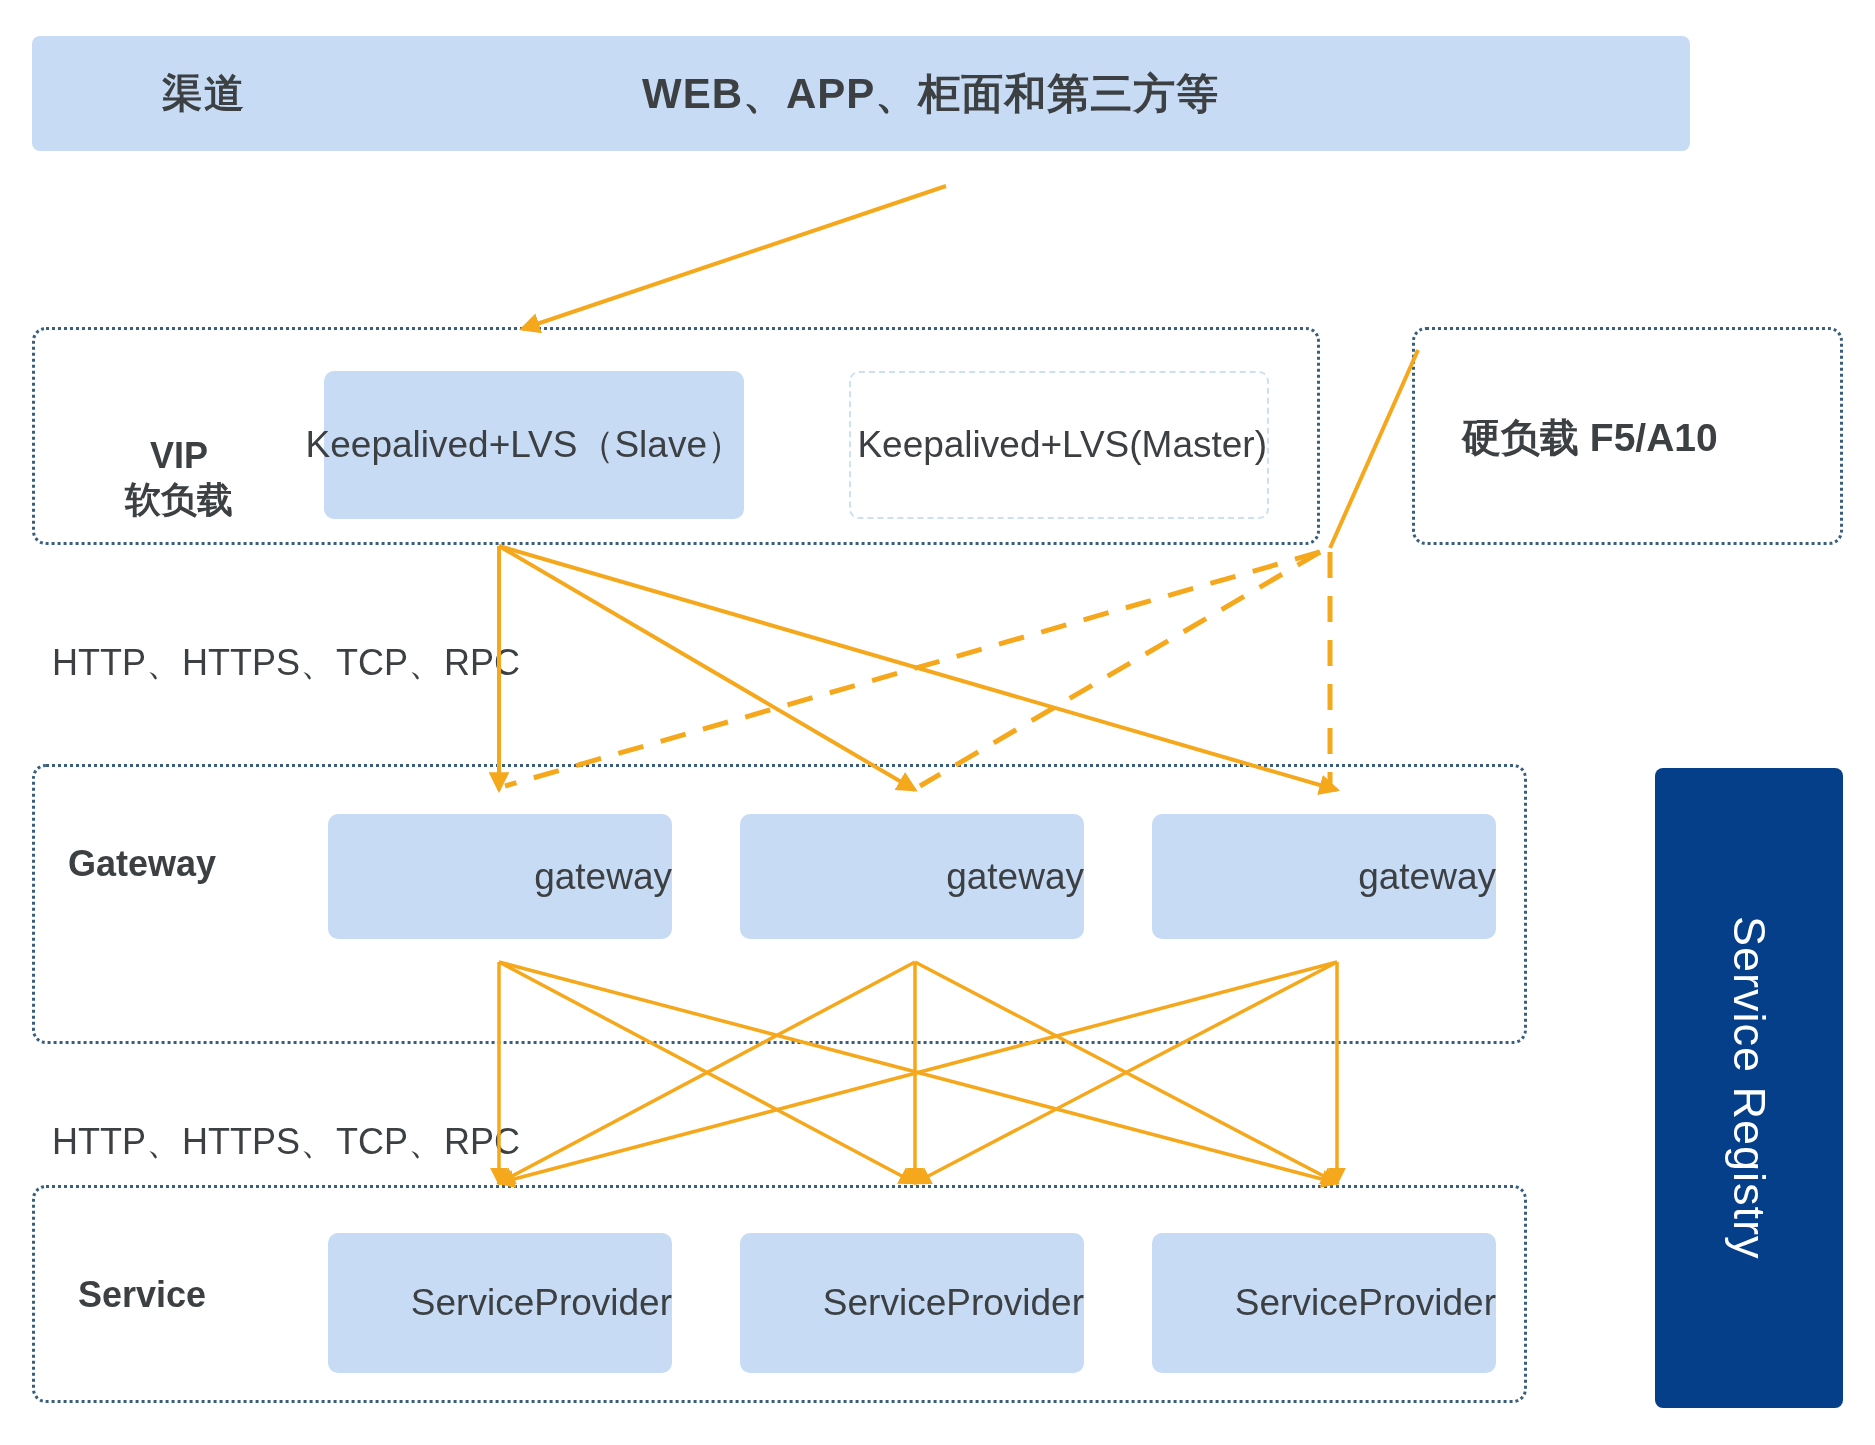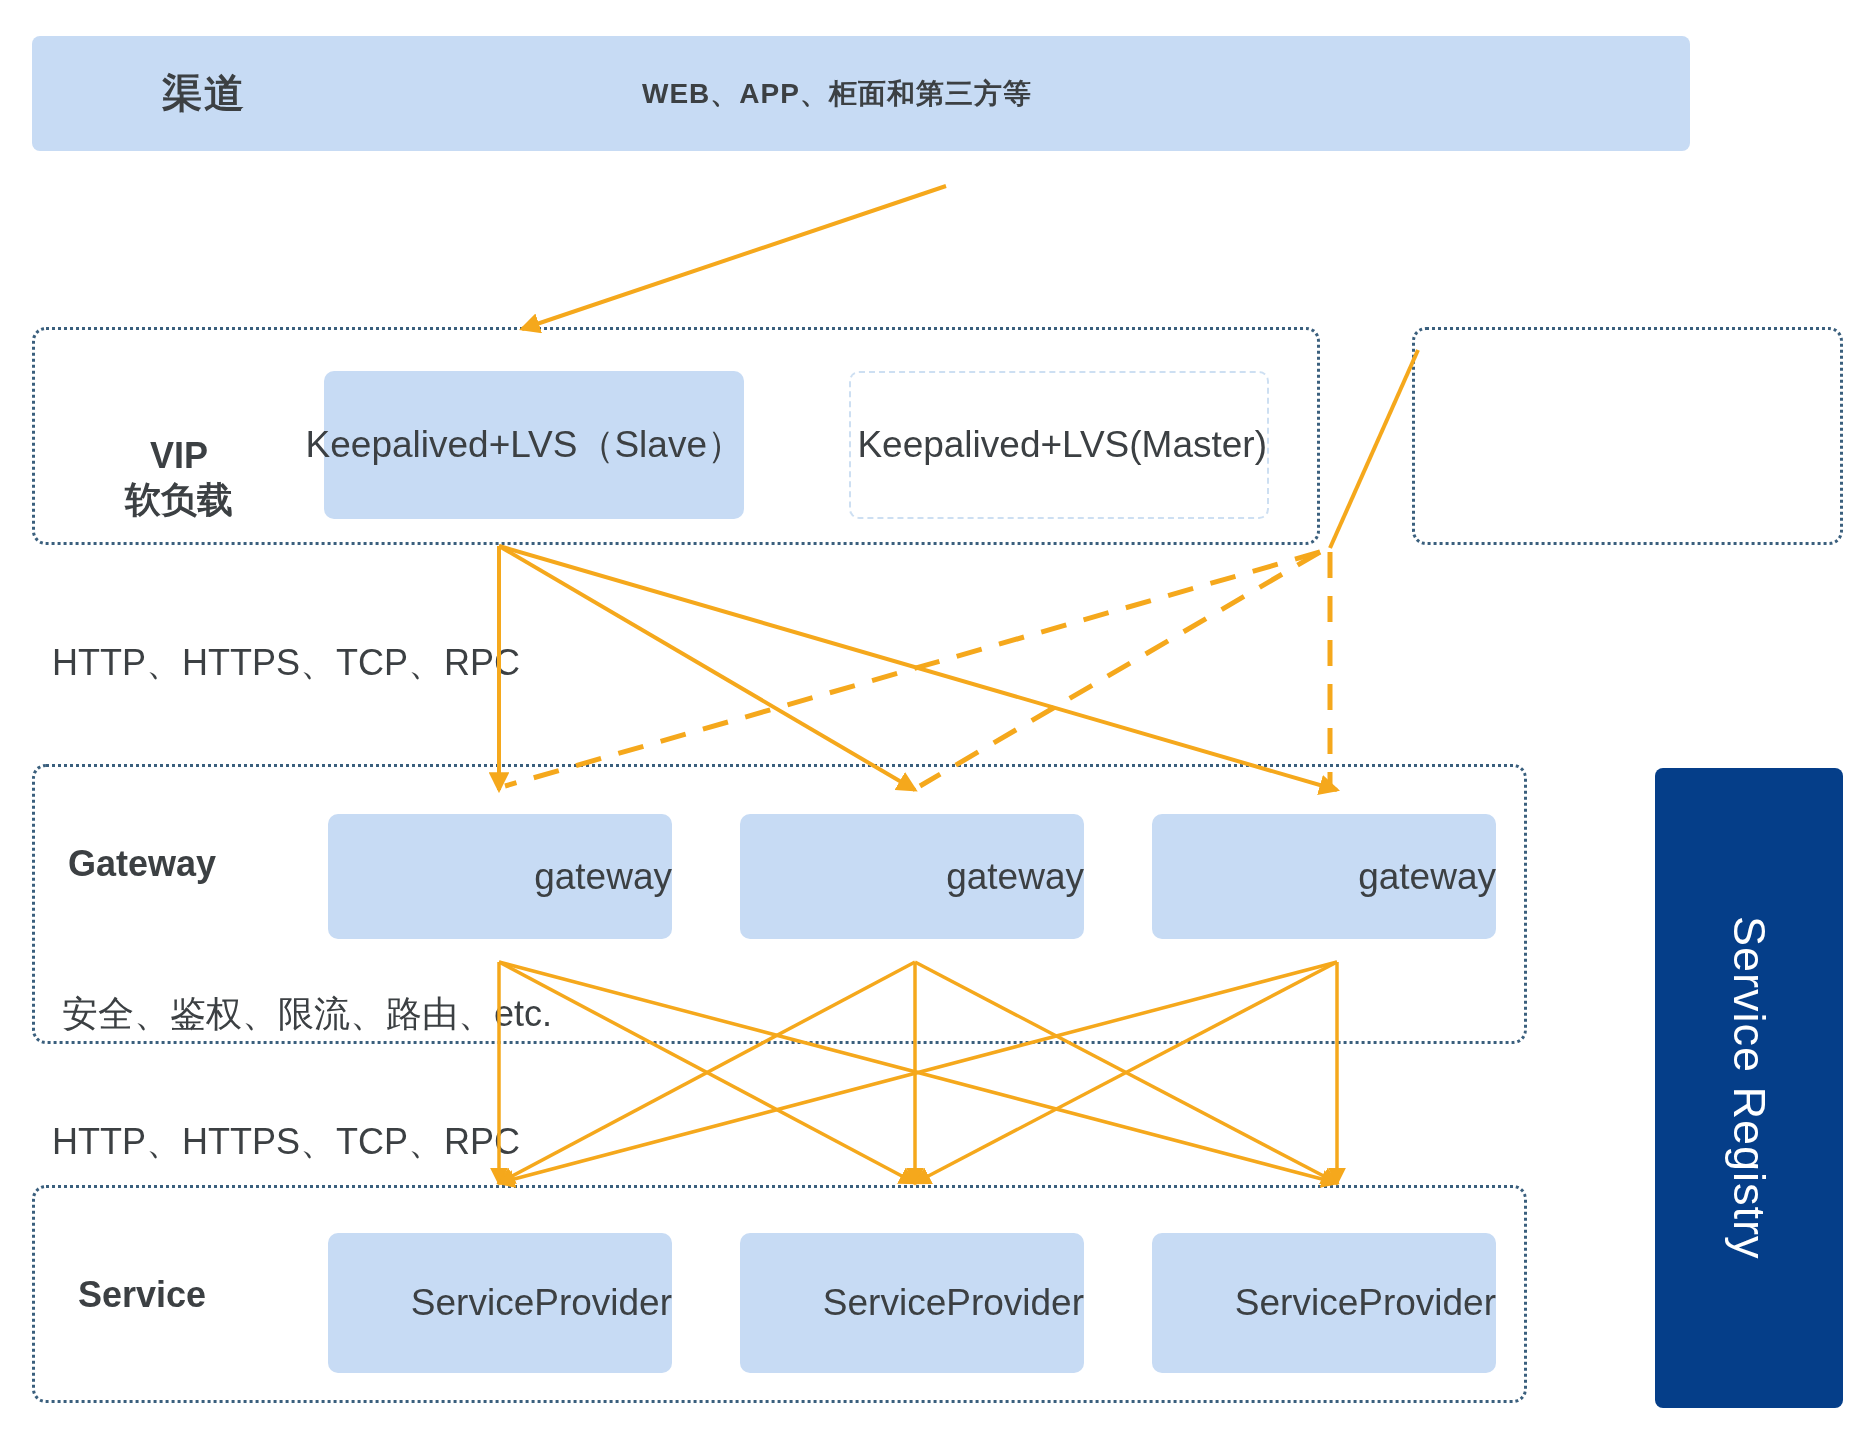--- a/index.html
+++ b/index.html
@@ -28,21 +28,21 @@
     display: flex; align-items: center;
     z-index: 2;
   }
   .channel-label {
     position: absolute; left: 130px;
     font-size: 40px; font-weight: bold; color: #3c4043;
     letter-spacing: 2px;
   }
   .channel-title {
     position: absolute; left: 610px;
-    font-size: 28px; font-weight: bold; color: #3c4043;
+    font-size: 42px; font-weight: bold; color: #3c4043;
     letter-spacing: 1px;
   }
 
   
   .row-box {
     position: absolute;
     border: 3px dotted #3a5f7d;
     border-radius: 14px;
     background: transparent;
     z-index: 1;
@@ -175,37 +175,37 @@
     <div>Keepalived+LVS</div>
     <div>（Slave）</div>
   </div>
 
   <div class="node ghost kal" id="kal-slave">
     <div>Keepalived+LVS</div>
     <div>(Master)</div>
   </div>
 
   <div class="row-box" id="hw-row"></div>
+  <div id="hw-text">硬负载 F5/A10</div>
 
   <div class="caption" id="cap-proto-1">HTTP、HTTPS、TCP、RPC</div>
 
   <div class="row-box" id="gateway-row"></div>
   <div class="row-label" style="left:68px; top:843px;">Gateway</div>
 
   <div class="node filled gw" id="gw-1">
     <div>gateway</div>
   </div>
   <div class="node filled gw" id="gw-2">
     <div>gateway</div>
   </div>
   <div class="node filled gw" id="gw-3">
     <div>gateway</div>
   </div>
 
-  <div class="caption" id="cap-gw-note">安全、鉴权、限流、路由、etc.</div>
 
   <div class="caption" id="cap-proto-2">HTTP、HTTPS、TCP、RPC</div>
 
   <div class="row-box" id="service-row"></div>
   <div class="row-label" style="left:78px; top:1274px;">Service</div>
 
   <div class="node filled sp" id="sp-1">
     <div>Service</div>
     <div>Provider</div>
   </div>

